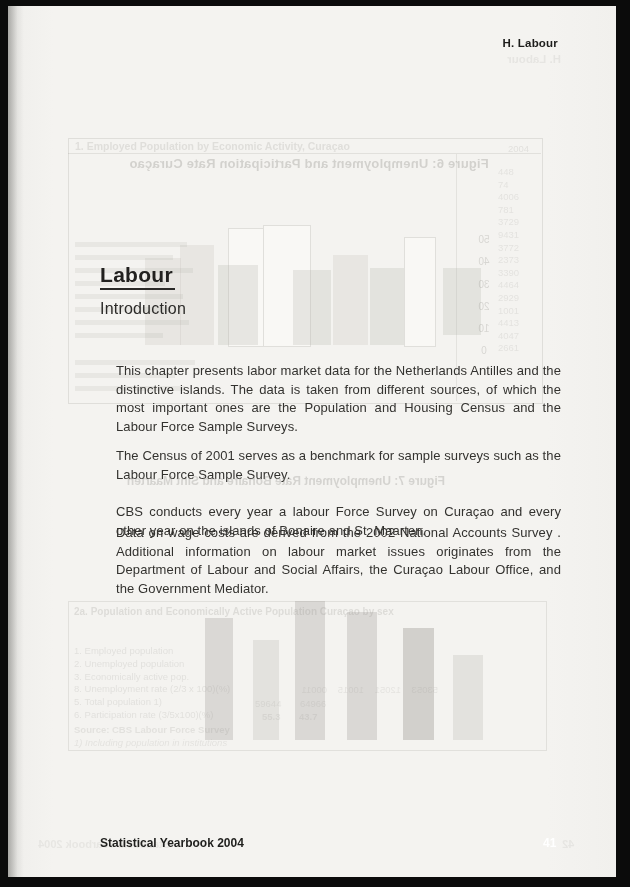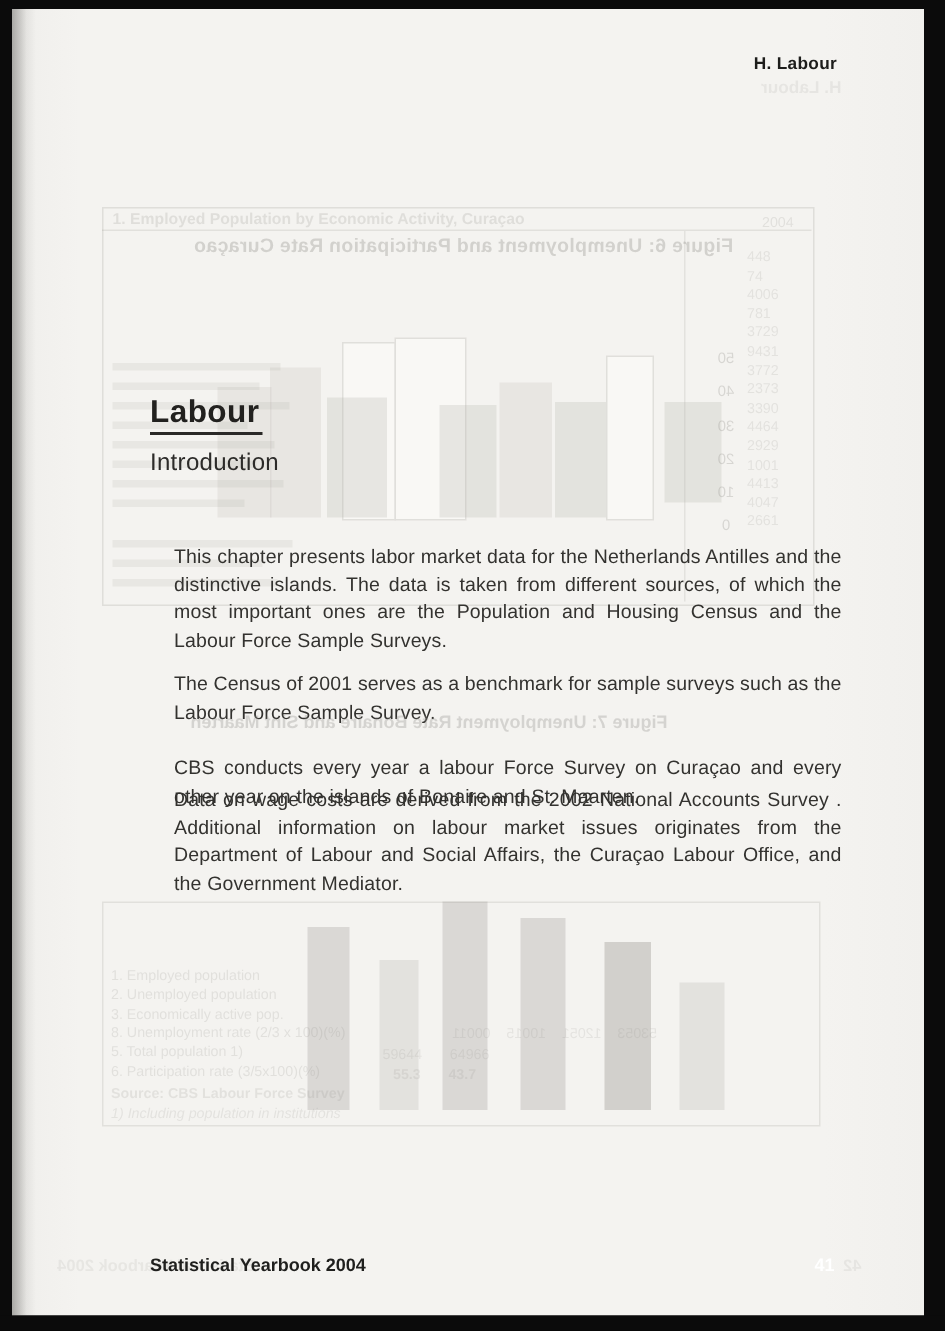--- a/index.html
+++ b/index.html
@@ -139,20 +139,21 @@
   <p class="abs para p3">CBS conducts every year a labour Force Survey on Curaçao and every other year on the islands of Bonaire and St. Maarten.</p>
   <p class="abs para p4">Data on wage costs are derived from the 2002 National Accounts Survey . Additional information on labour market issues originates from the Department of Labour and Social Affairs, the Curaçao Labour Office, and the Government Mediator.</p>
 
   <div class="abs ghost g-box2"></div>
   <div class="bar bd1" style="left:205px;top:618px;width:28px;height:122px;"></div>
   <div class="bar bd3" style="left:253px;top:640px;width:26px;height:100px;"></div>
   <div class="bar bd1" style="left:295px;top:601px;width:30px;height:139px;"></div>
   <div class="bar bd1" style="left:347px;top:612px;width:30px;height:128px;"></div>
   <div class="bar bd2" style="left:403px;top:628px;width:31px;height:112px;"></div>
   <div class="bar bd3" style="left:453px;top:655px;width:30px;height:85px;"></div>
+  <div class="abs ghost g-t2title">2a. Population and Economically Active Population Curaçao by sex</div>
   <div class="abs ghost g-t2rows">
       <div>1. Employed population</div>
       <div>2. Unemployed population</div>
       <div>3. Economically active pop.</div>
       <div>8. Unemployment rate (2/3 x 100)(%)</div>
       <div>5. Total population 1)</div>
       <div>6. Participation rate (3/5x100)(%)</div>
     </div>
   <div class="abs ghost mir g-t2nums">53053    12051    10015    00011</div>
   <div class="abs ghost g-t2n5">59644       64966</div>

